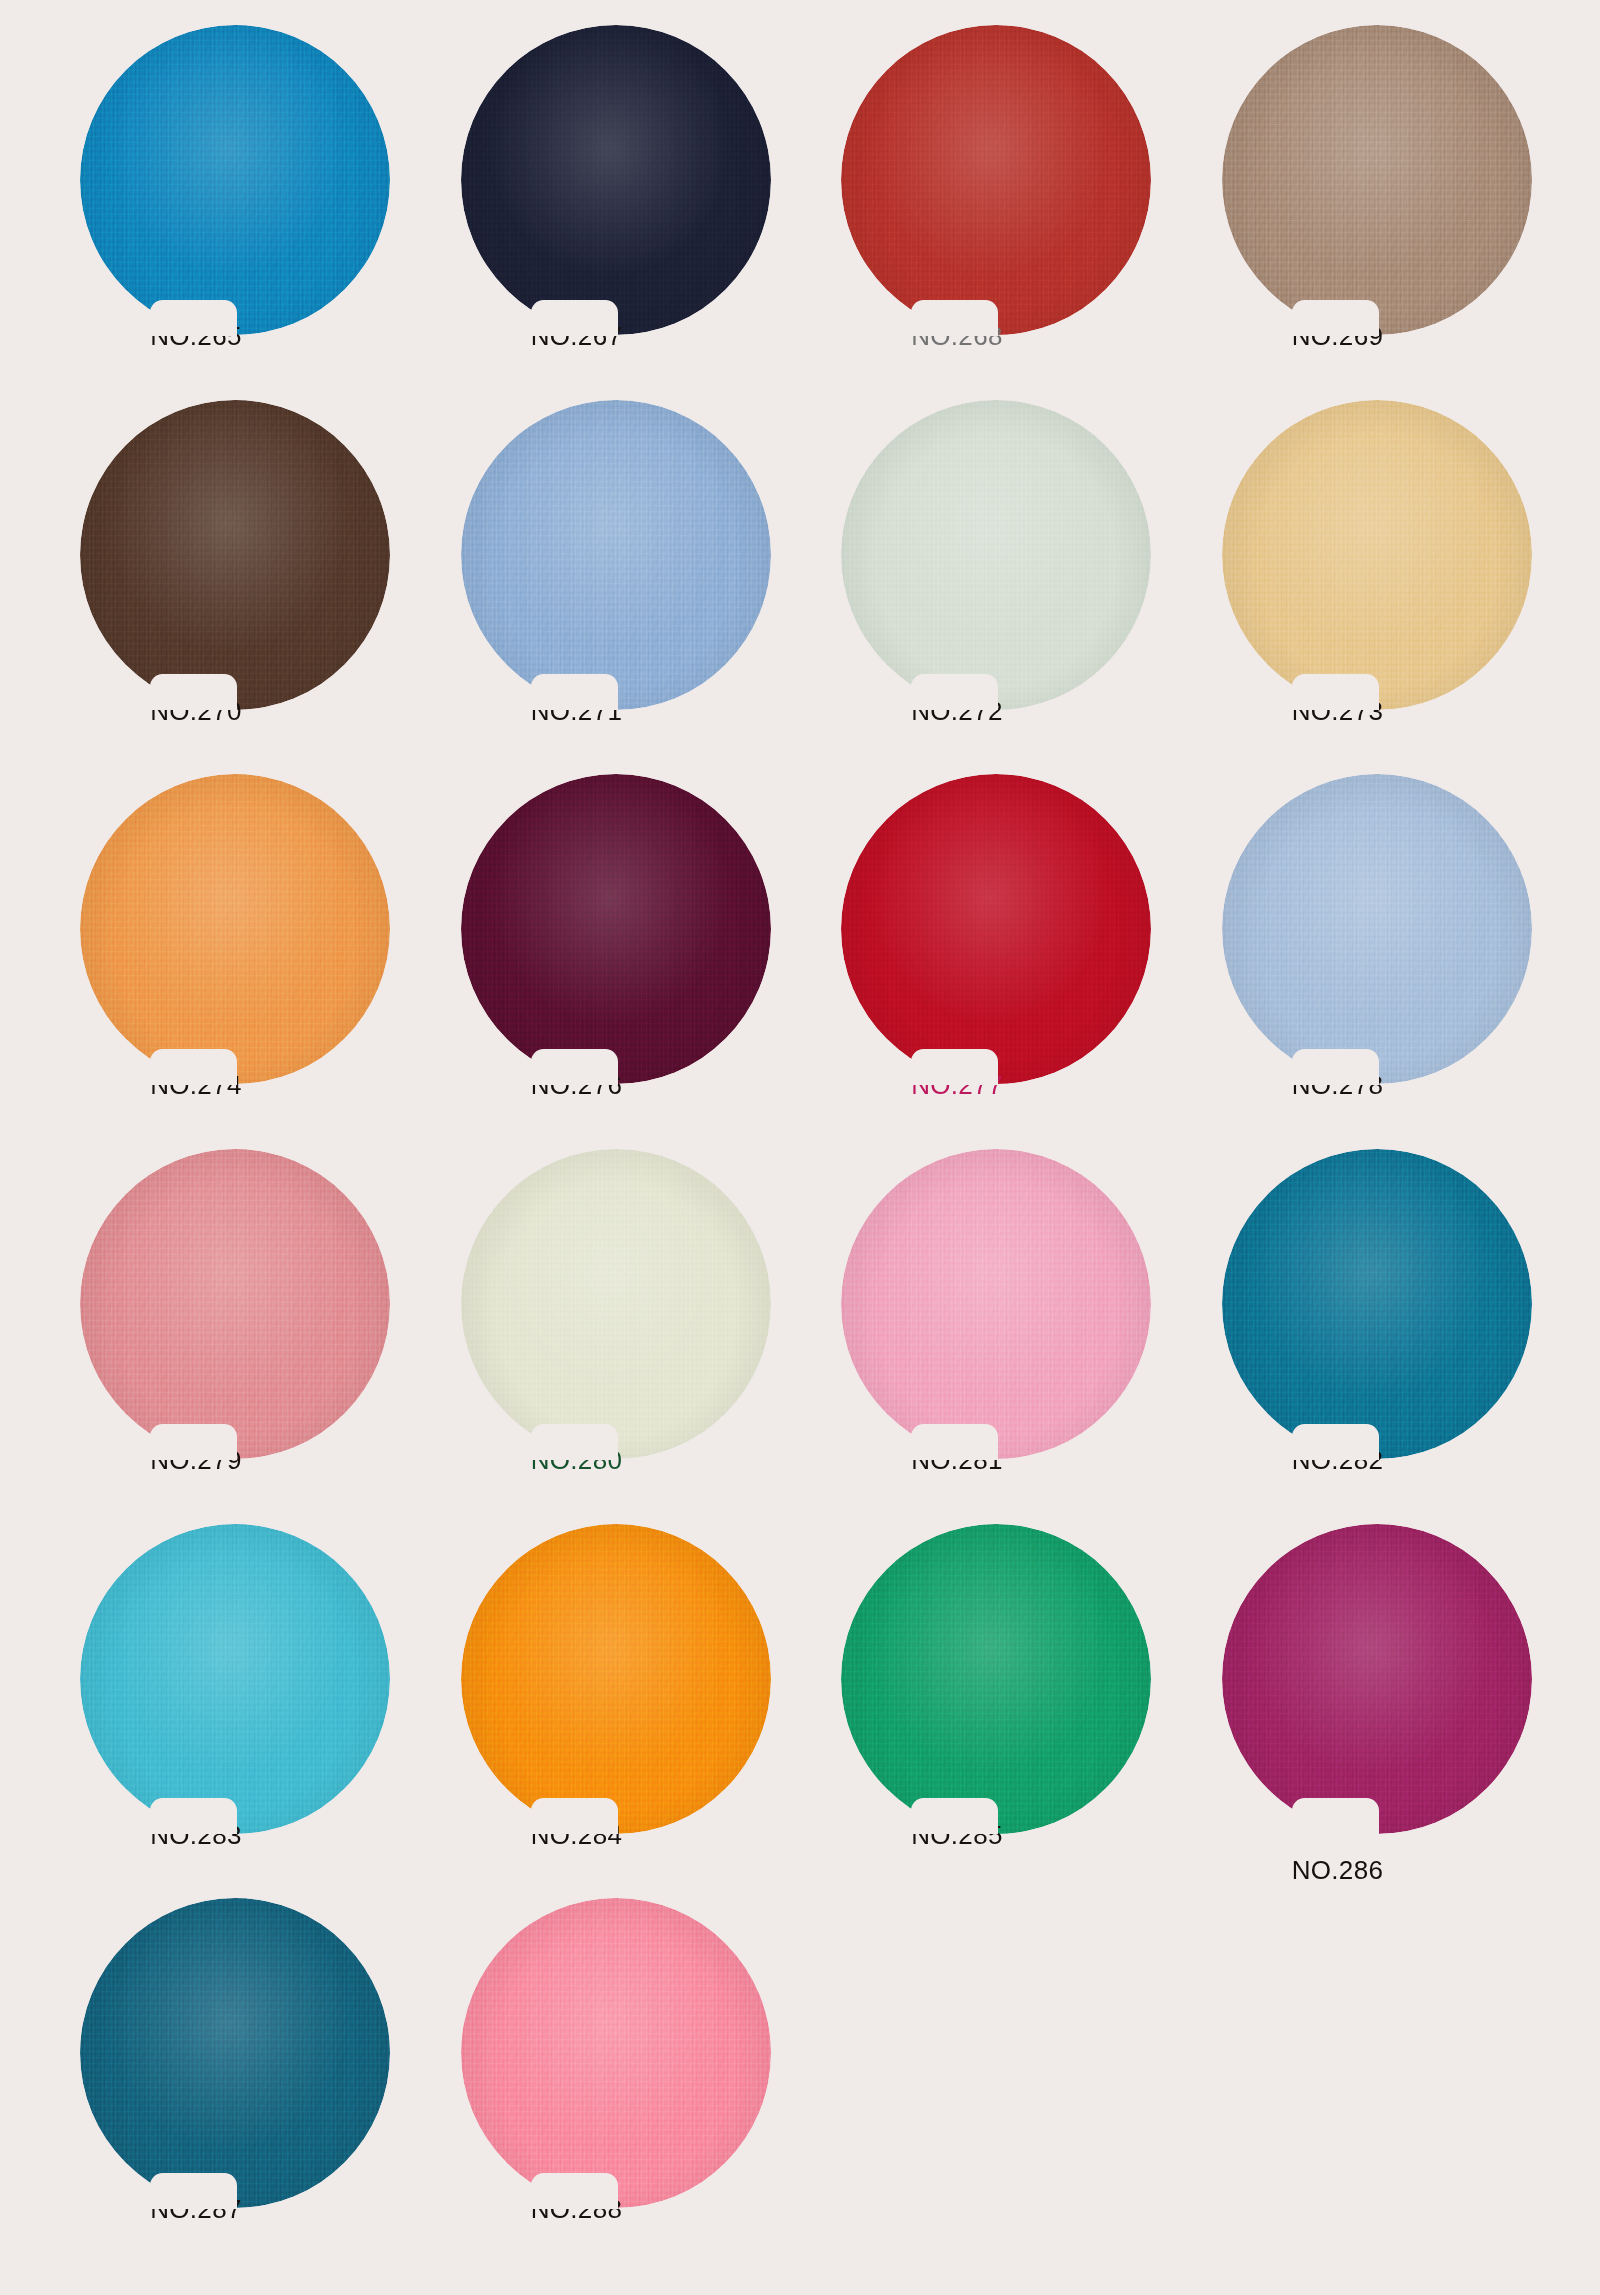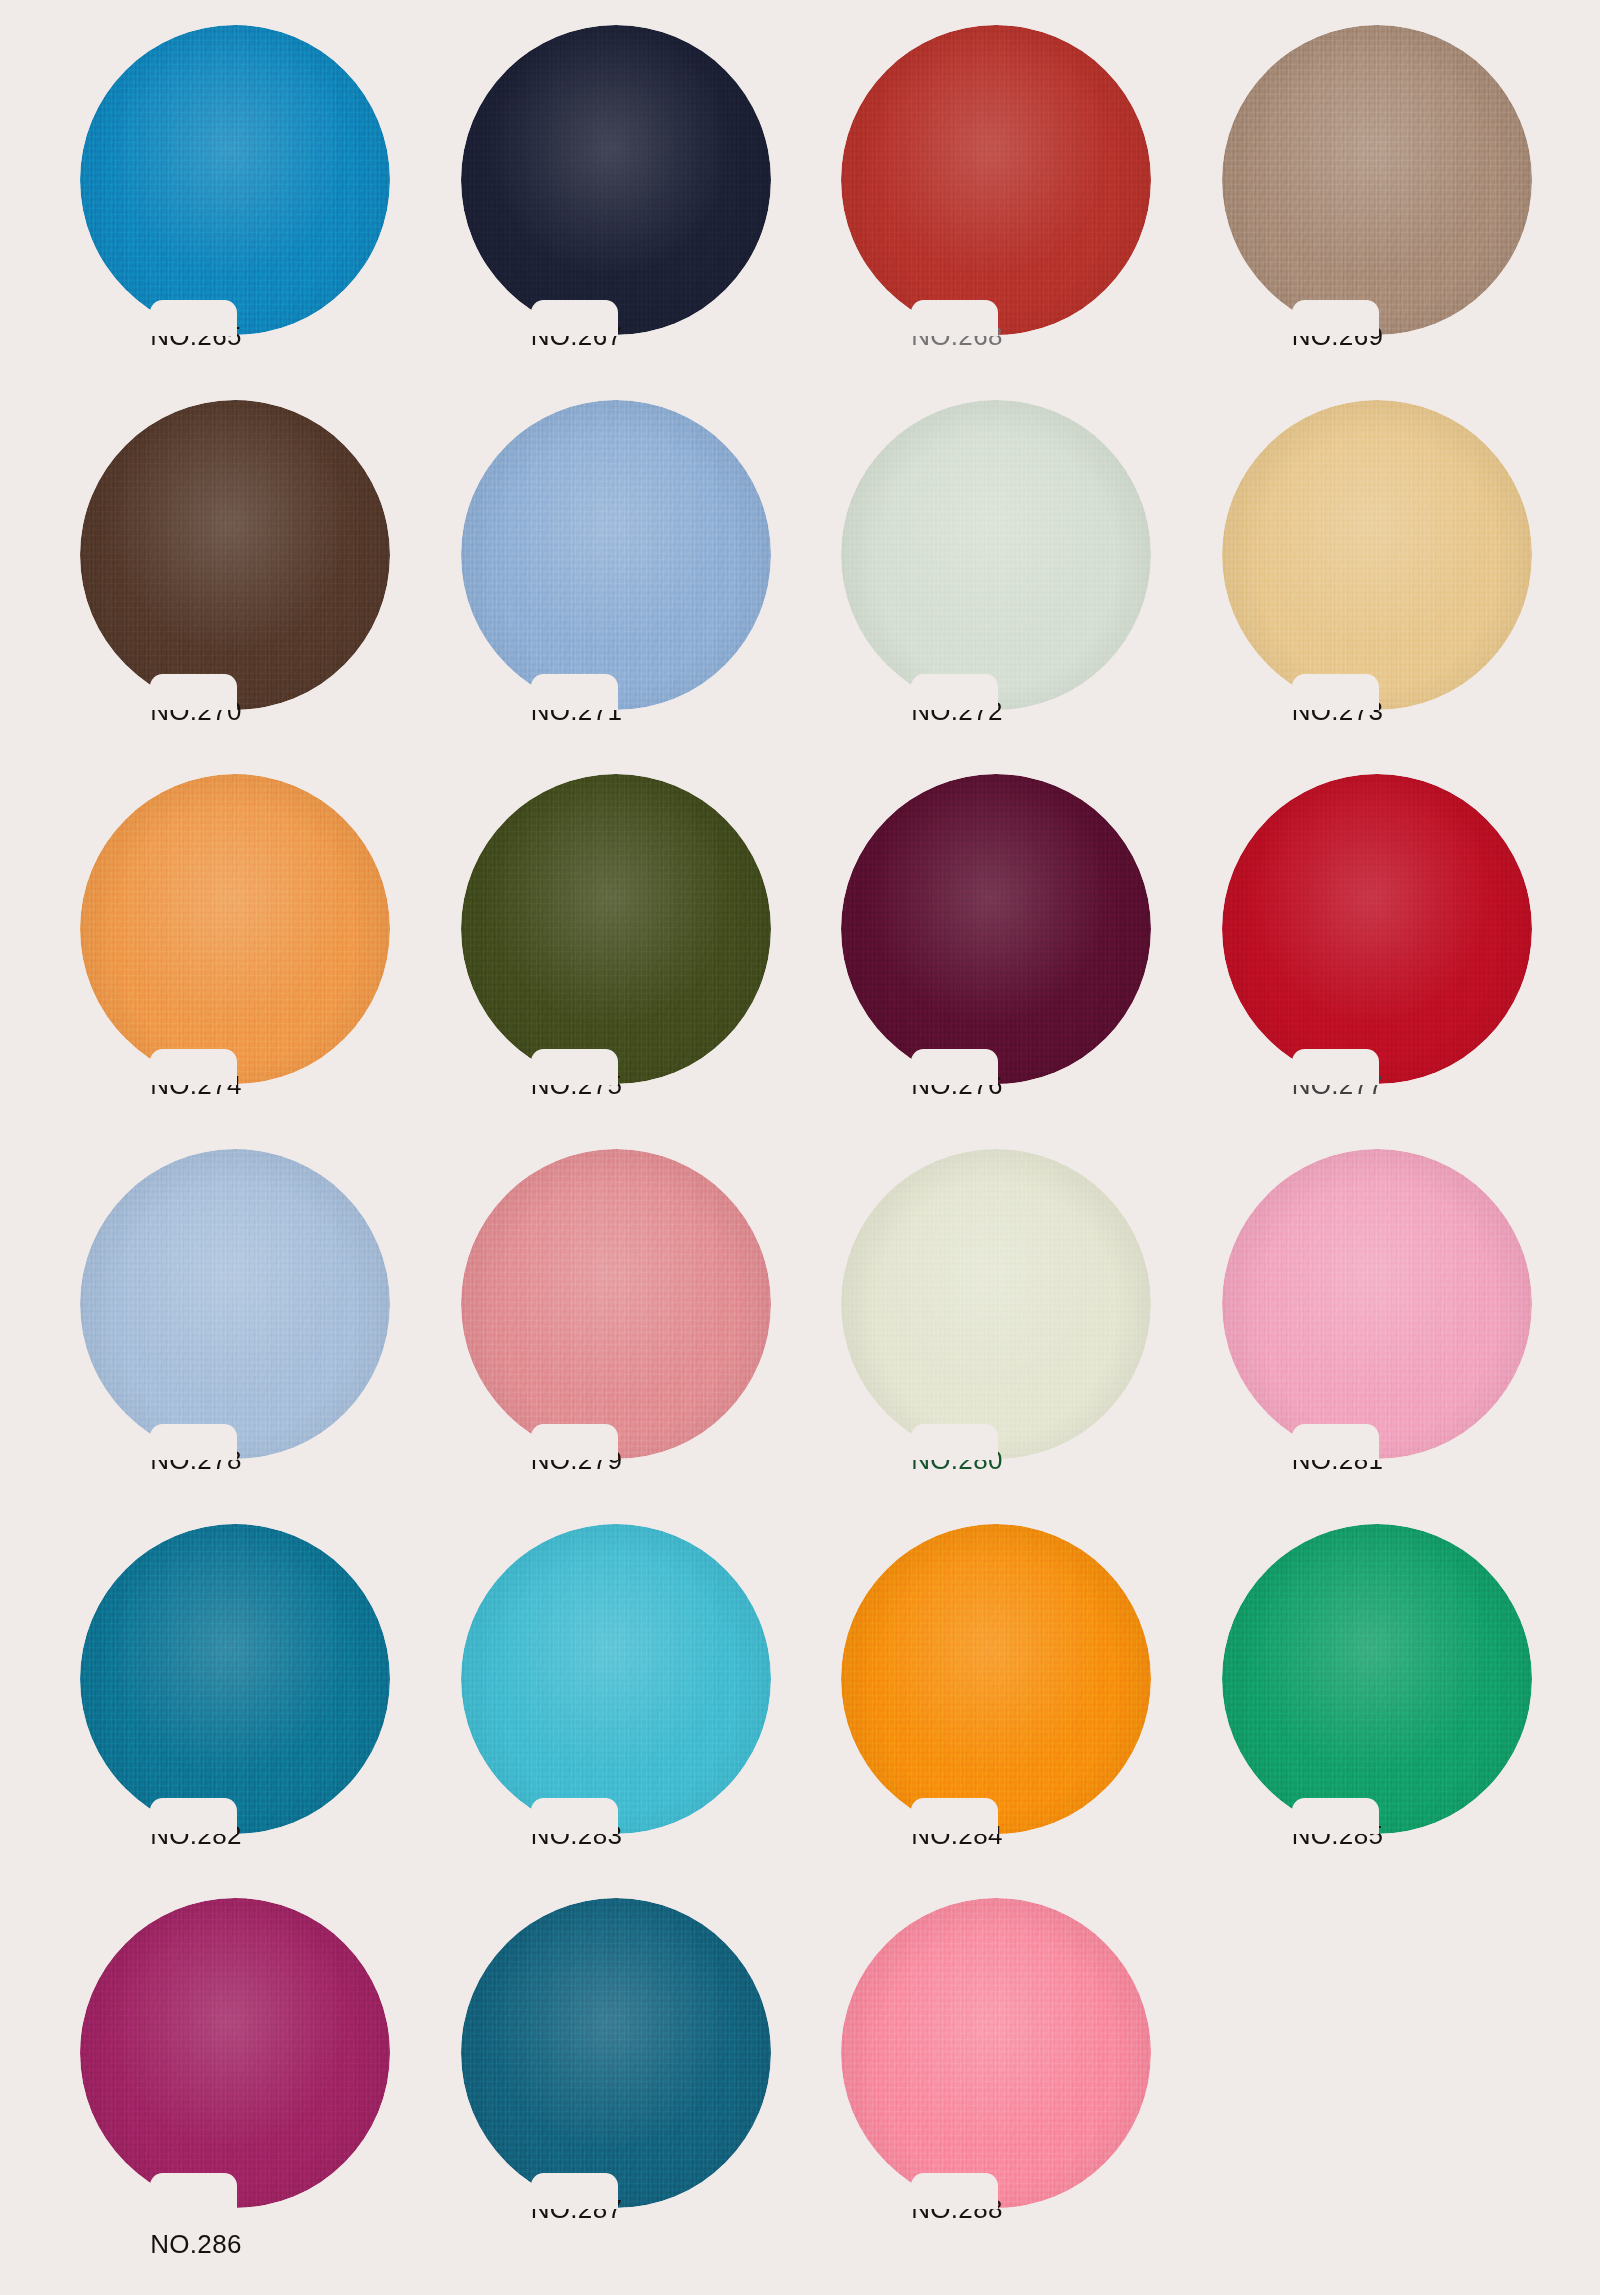--- a/index.html
+++ b/index.html
@@ -310,35 +310,20 @@
           </div>
           <div class="notch" style="background: rgb(240, 234, 233);"></div>
         </div>
         <div class="swatch-label" style="color: rgb(22, 17, 15);">NO.274</div>
       </div>
     </div>
     <div class="swatch-cell">
       <div class="swatch-inner">
         <div class="disc-wrap">
           <div class="disc">
-            <div class="disc-base" style="background: rgb(67, 77, 30);"></div>
-            <div class="tex-a"></div>
-            <div class="tex-b"></div>
-            <div class="tex-c"></div>
-            <div class="shade"></div>
-          </div>
-          <div class="notch" style="background: rgb(240, 234, 233);"></div>
-        </div>
-        <div class="swatch-label" style="color: rgb(22, 17, 15);">NO.275</div>
-      </div>
-    </div>
-    <div class="swatch-cell">
-      <div class="swatch-inner">
-        <div class="disc-wrap">
-          <div class="disc">
             <div class="disc-base" style="background: rgb(91, 16, 49);"></div>
             <div class="tex-a"></div>
             <div class="tex-b"></div>
             <div class="tex-c"></div>
             <div class="shade"></div>
           </div>
           <div class="notch" style="background: rgb(240, 234, 233);"></div>
         </div>
         <div class="swatch-label" style="color: rgb(22, 17, 15);">NO.276</div>
       </div>
@@ -348,21 +333,21 @@
         <div class="disc-wrap">
           <div class="disc">
             <div class="disc-base" style="background: rgb(190, 15, 36);"></div>
             <div class="tex-a"></div>
             <div class="tex-b"></div>
             <div class="tex-c"></div>
             <div class="shade"></div>
           </div>
           <div class="notch" style="background: rgb(240, 234, 233);"></div>
         </div>
-        <div class="swatch-label" style="color: #404040;">NO.277</div>
+        <div class="swatch-label" style="color: #be185d;">NO.277</div>
       </div>
     </div>
     <div class="swatch-cell">
       <div class="swatch-inner">
         <div class="disc-wrap">
           <div class="disc">
             <div class="disc-base" style="background: rgb(168, 191, 219);"></div>
             <div class="tex-a"></div>
             <div class="tex-b"></div>
             <div class="tex-c"></div>

